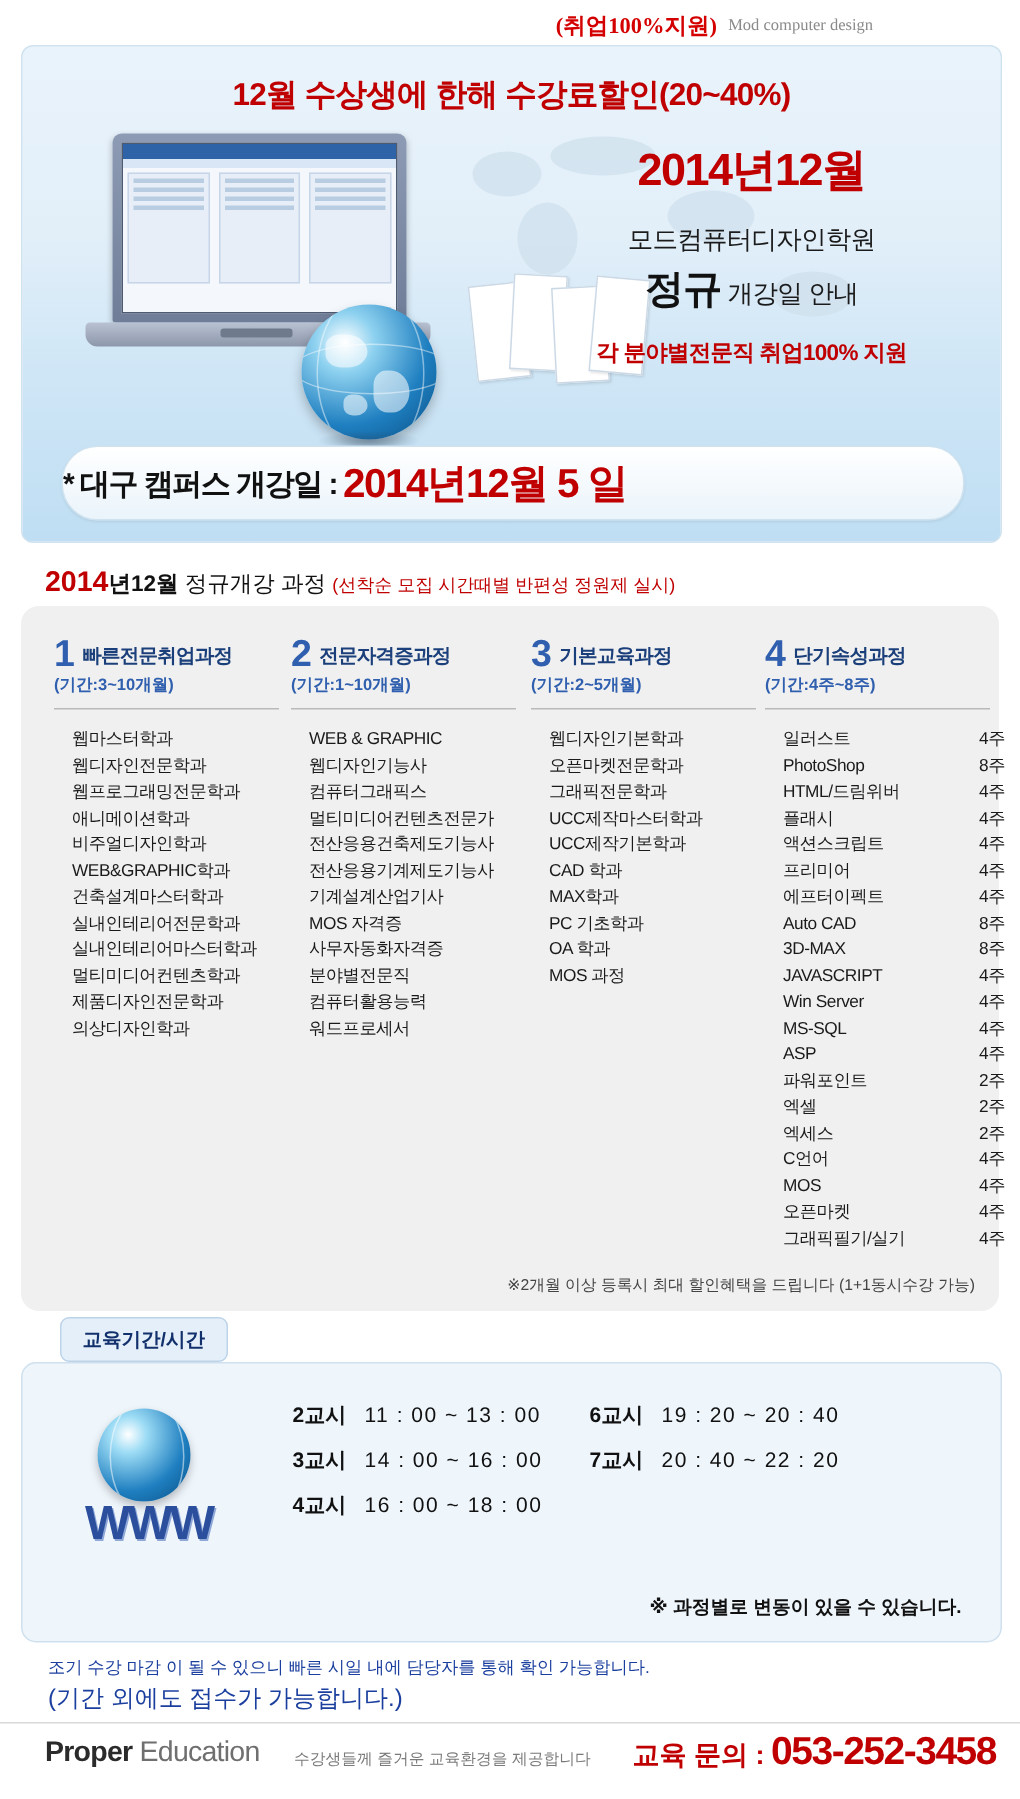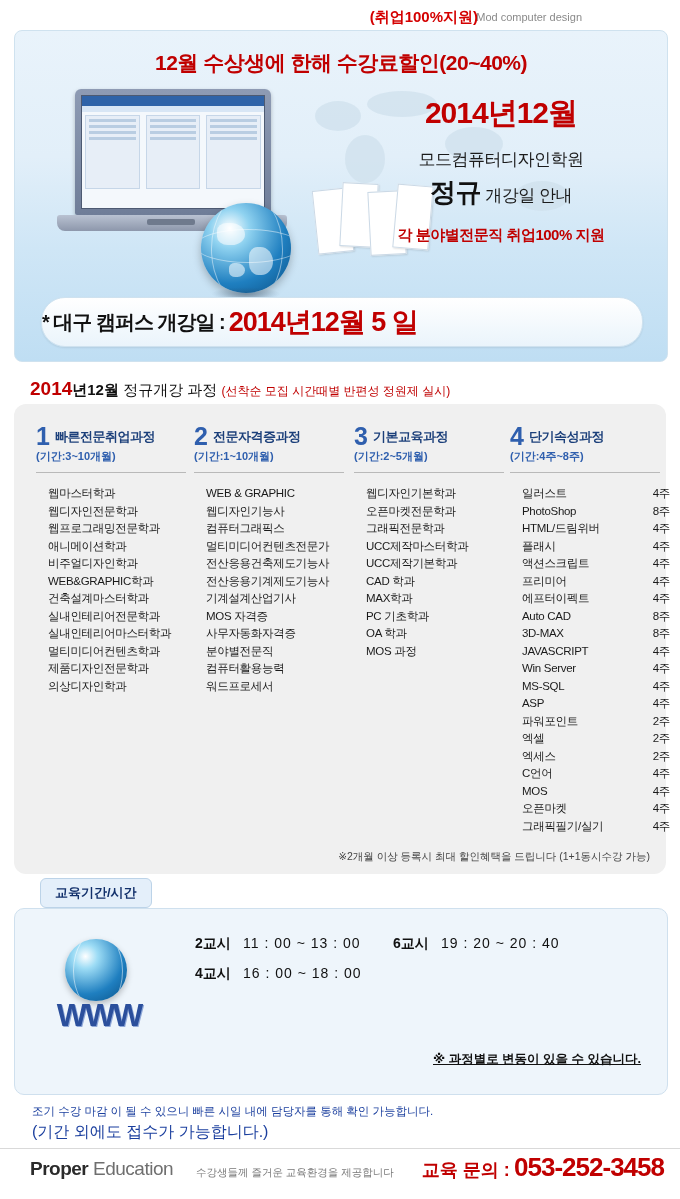--- a/index.html
+++ b/index.html
@@ -8,21 +8,21 @@
     background:#ffffff;
     font-family:"Liberation Sans","DejaVu Sans",sans-serif;
     position:relative;
     overflow:hidden;
     color:#222;
   }
   .page{position:relative;width:680px;height:1199px;}
 
   
   .topline{
-    position:absolute;top:8px;left:0;width:596px;height:22px;
+    position:absolute;top:8px;left:0;width:596px;height:22px;font-family:Liberation Serif, serif;
   }
   .topline .t1{
     position:absolute;right:118px;top:0;
     font-size:15px;font-weight:bold;color:#d40000;
     white-space:nowrap;
   }
   .topline .t2{
     position:absolute;right:14px;top:3px;
     font-size:11px;color:#8a8a8a;white-space:nowrap;
   }
@@ -168,21 +168,21 @@
     font-size:32px;font-weight:bold;color:#2b4f9c;letter-spacing:-2px;
     text-shadow:1px 1px 0 #8fa8d8;
   }
   .rows{position:absolute;left:180px;top:26px;width:460px;}
   .row{display:flex;font-size:14px;color:#111;margin-bottom:12px;white-space:nowrap;}
   .row .lab{font-weight:bold;width:48px;}
   .row .tm{width:150px;letter-spacing:1px;}
   .row .lab2{font-weight:bold;width:48px;}
   .row .tm2{letter-spacing:1px;}
   .schednote{
-    position:absolute;right:26px;bottom:26px;font-size:12.5px;font-weight:bold;color:#111;text-decoration:underline;
+    position:absolute;right:26px;bottom:14px;font-size:12.5px;font-weight:bold;color:#111;
   }
 
   
   .fn1{position:absolute;top:1104px;left:32px;font-size:11.5px;color:#1b3f9e;}
   .fn2{position:absolute;top:1122px;left:32px;font-size:16px;color:#1b3f9e;}
 
   
   .footsep{position:absolute;top:1148px;left:0;width:680px;height:1px;background:#d9d9d9;}
   .brand{
     position:absolute;top:1158px;left:30px;font-size:19px;color:#3b3b3b;letter-spacing:-0.5px;
@@ -446,20 +446,26 @@
     <div class="www">WWW</div>
 
     <div class="rows">
       <div class="row">
         <span class="lab">2교시</span>
         <span class="tm">11 : 00 ~ 13 : 00</span>
         <span class="lab2">6교시</span>
         <span class="tm2">19 : 20 ~ 20 : 40</span>
       </div>
       <div class="row">
+        <span class="lab">3교시</span>
+        <span class="tm">14 : 00 ~ 16 : 00</span>
+        <span class="lab2">7교시</span>
+        <span class="tm2">20 : 40 ~ 22 : 20</span>
+      </div>
+      <div class="row">
         <span class="lab">4교시</span>
         <span class="tm">16 : 00 ~ 18 : 00</span>
       </div>
     </div>
 
     <div class="schednote">※ 과정별로 변동이 있을 수 있습니다.</div>
   </div>
 
   <div class="fn1">조기 수강 마감 이 될 수 있으니 빠른 시일 내에 담당자를 통해 확인 가능합니다.</div>
   <div class="fn2">(기간 외에도 접수가 가능합니다.)</div>

